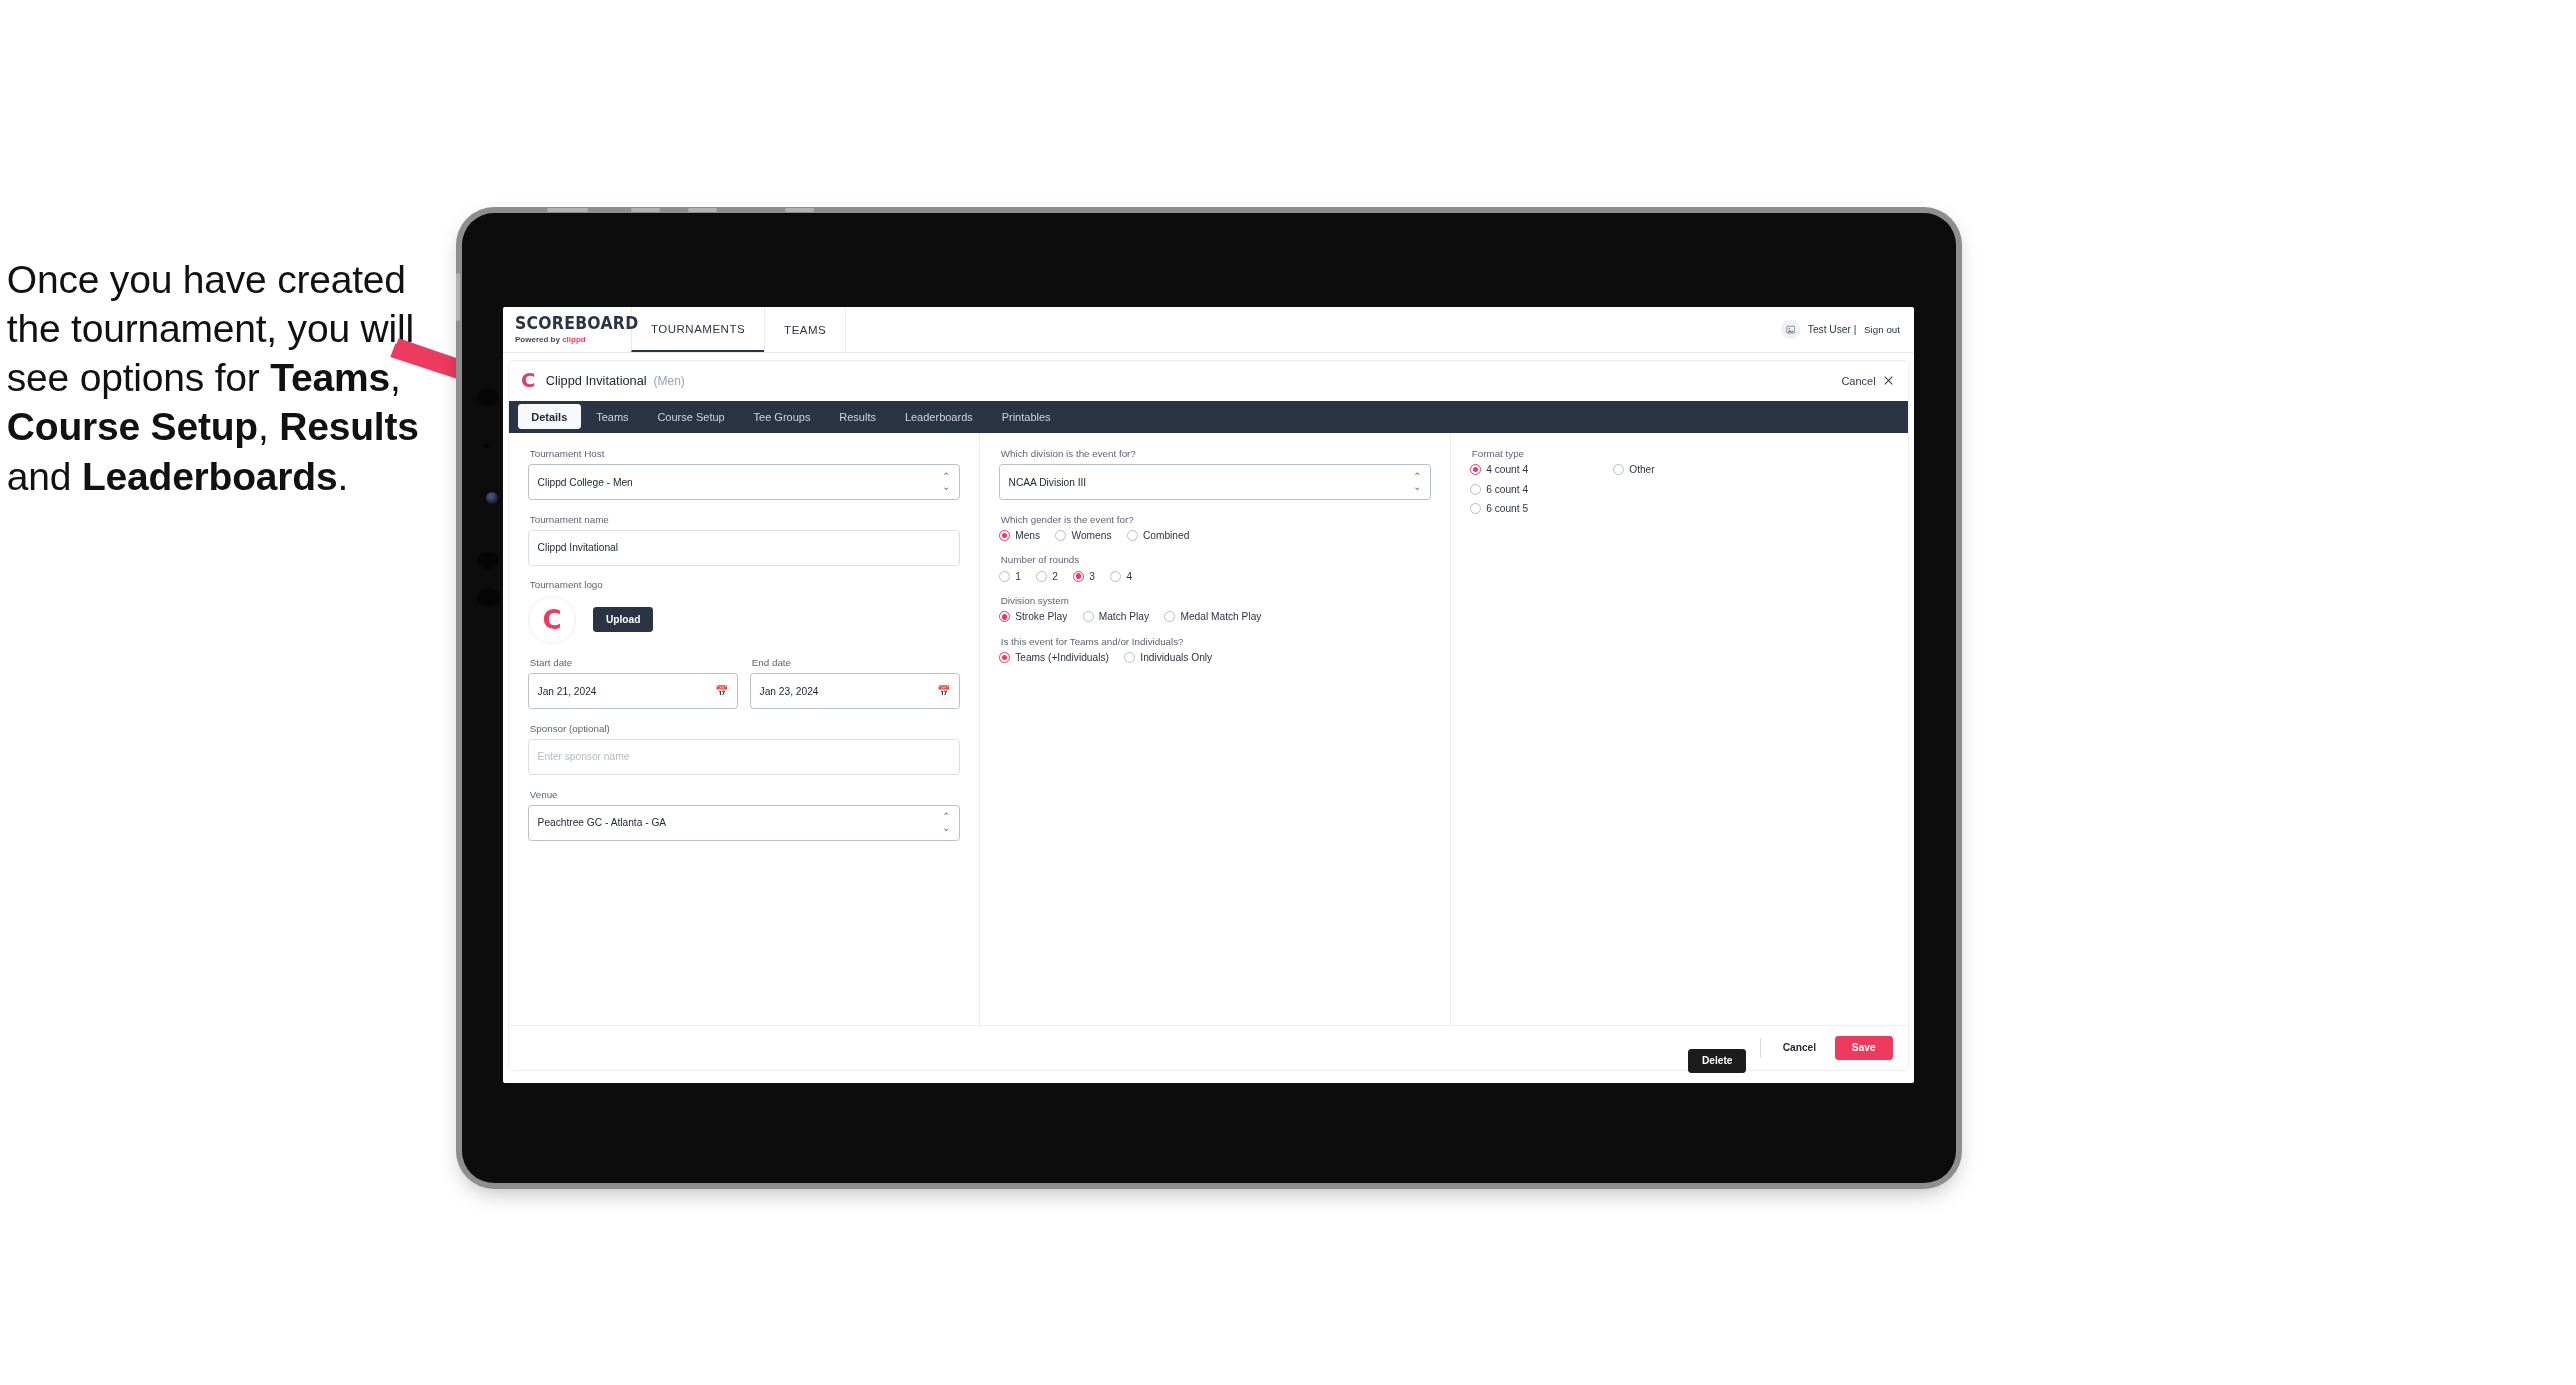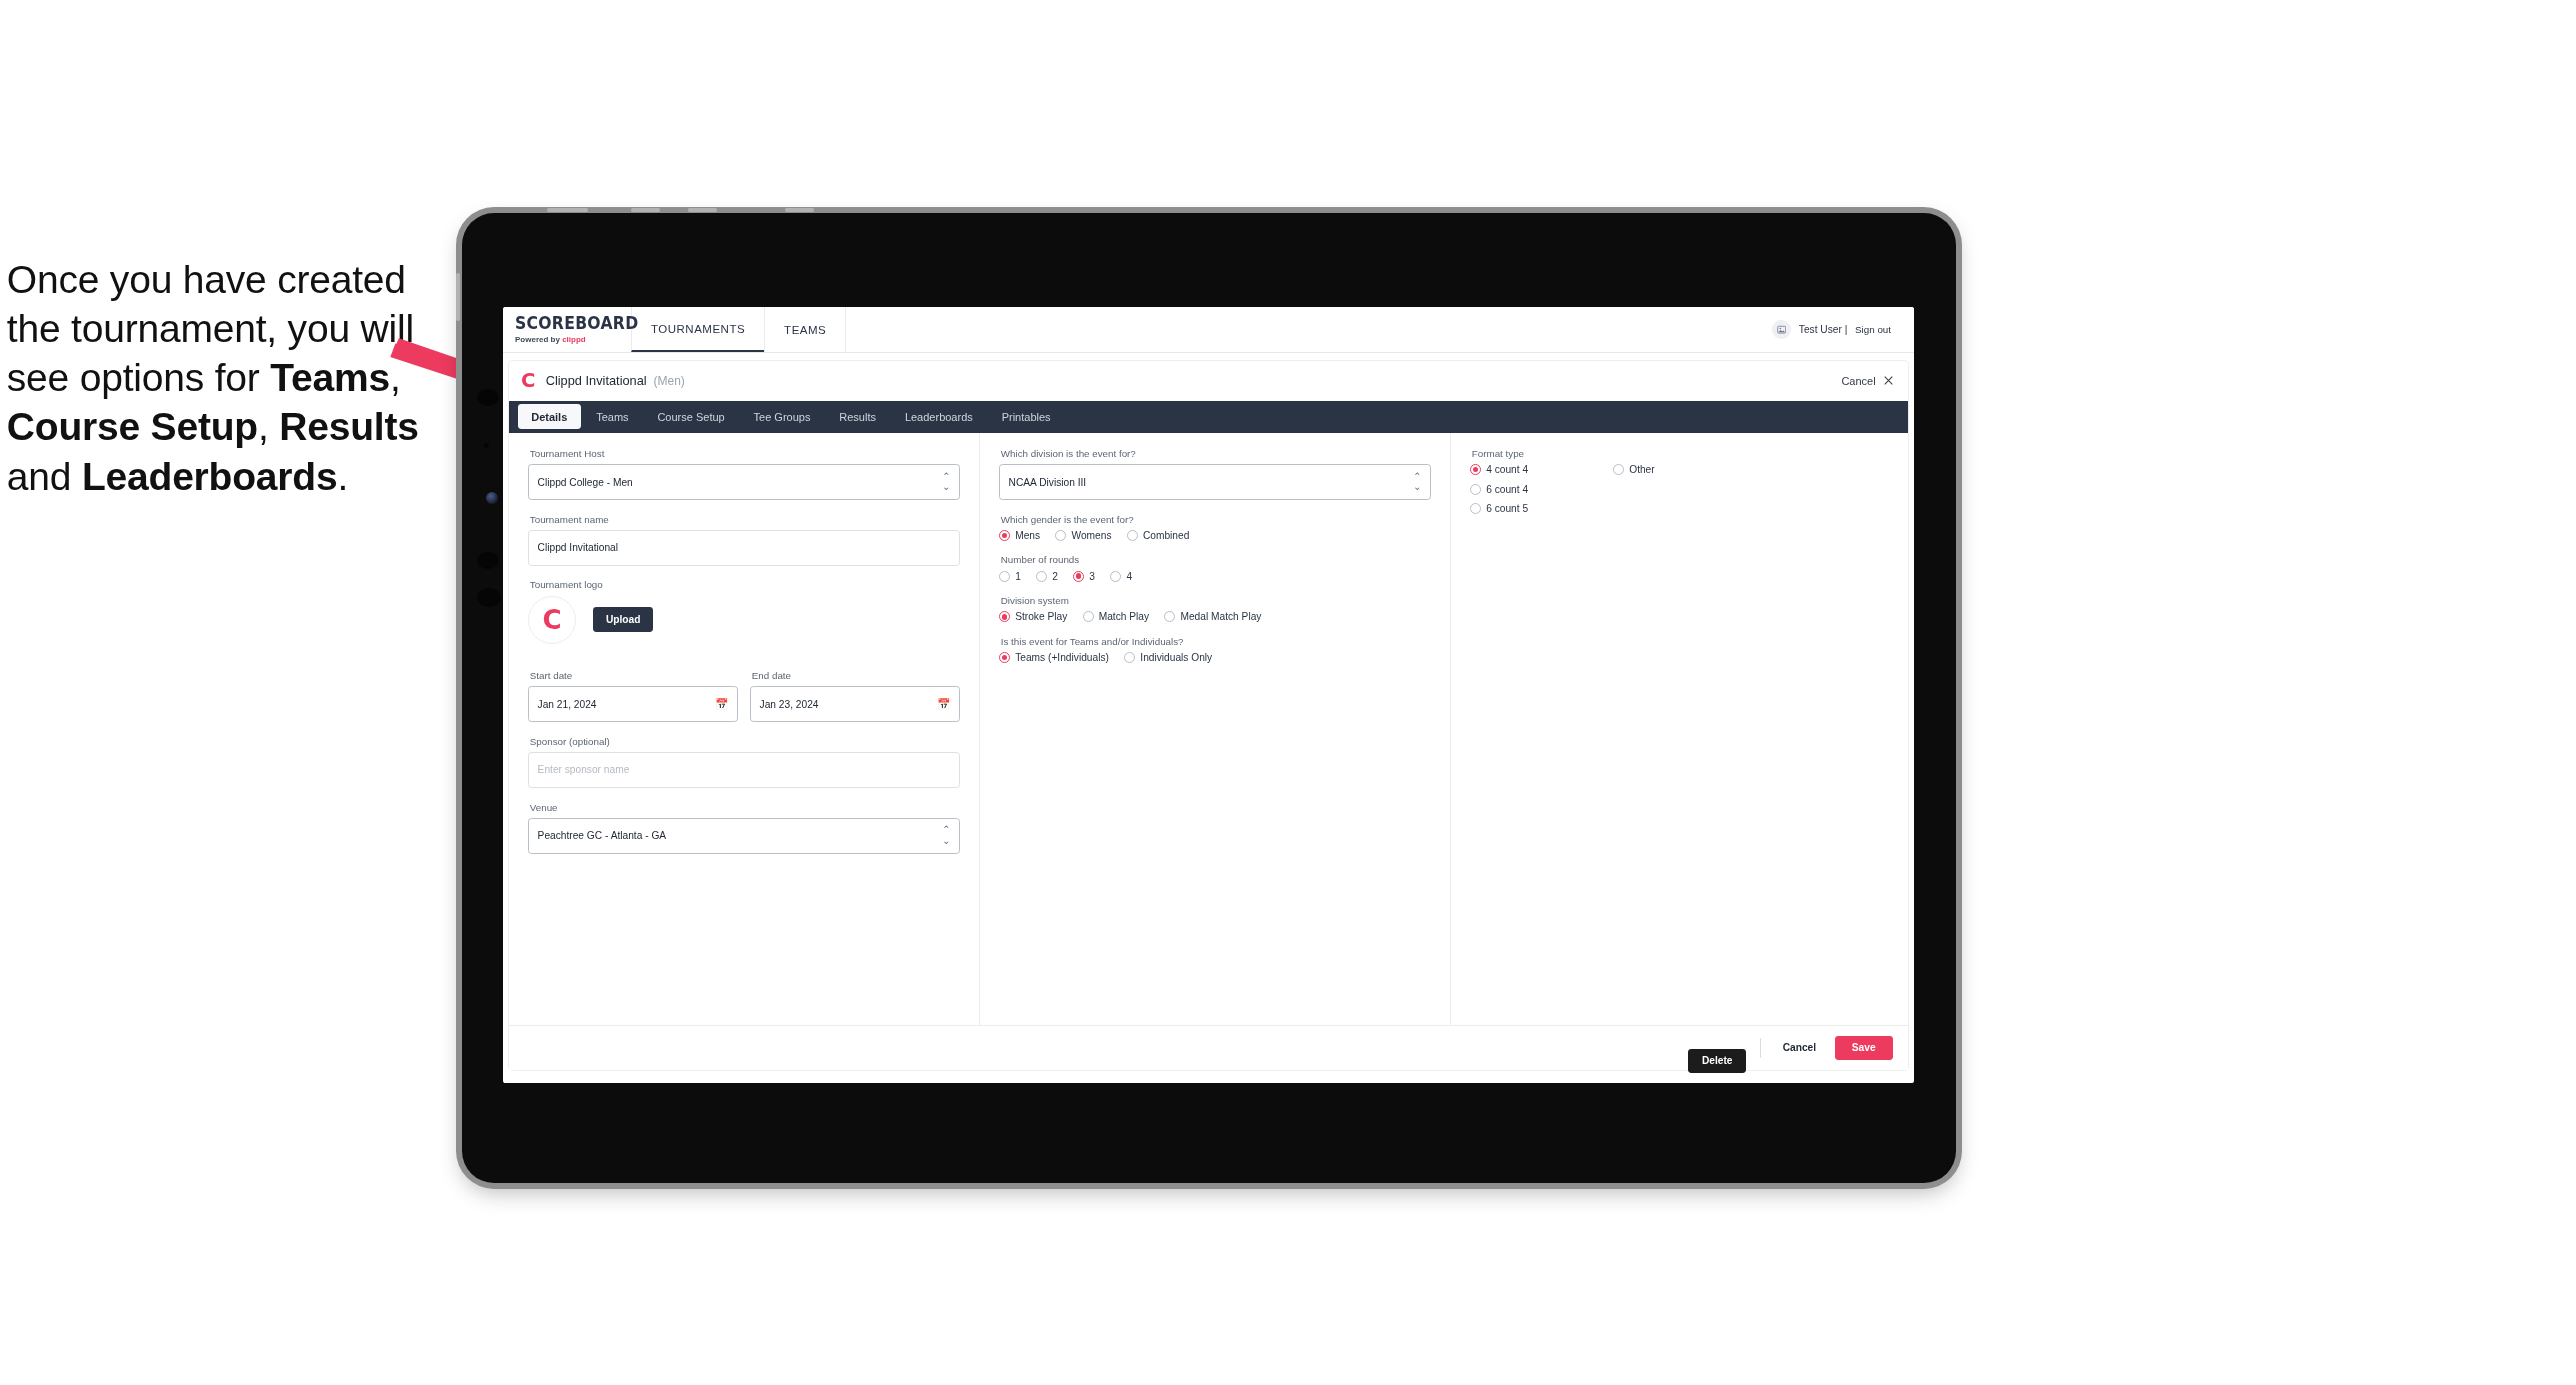--- a/index.html
+++ b/index.html
@@ -57,21 +57,21 @@
   }
   .brand-sub{font-size:8px;color:#3d4a5c;margin-top:2.6px;font-weight:bold;}
   .brand-sub .pink{color:#ec3b5e;}
   .navtab{
     display:flex;align-items:center;padding:0 19px;font-size:11.5px;
     color:#2b3445;letter-spacing:0.5px;border-left:0.9px solid #e9ebee;
     box-sizing:border-box;cursor:pointer;
   }
   .navtab.active{border-bottom:2.1px solid #2b3445;}
   .navspacer{flex:1;border-left:0.9px solid #e9ebee;}
-  .userbox{display:flex;align-items:center;gap:7.7px;padding-right:23px;}
+  .userbox{display:flex;align-items:center;gap:7.7px;padding-right:14px;}
   .avatar{
     width:19.6px;height:19.6px;border-radius:50%;background:#eef0f3;
     display:flex;align-items:center;justify-content:center;color:#6d7686;
   }
   .username{font-size:10.2px;color:#2b3445;}
   .signout{font-size:9.8px;color:#2b3445;cursor:pointer;}
 
   
   .card{
     margin:6.8px 5.1px 0 5.1px;background:#fff;border:0.9px solid #ededed;
@@ -123,21 +123,21 @@
     width:46px;height:46px;border-radius:50%;border:0.9px solid #ededed;
     display:flex;align-items:center;justify-content:center;background:#fff;
   }
   .logocircle span{font-size:26px;font-weight:bold;color:#ec3b5e;line-height:1;
                    font-family:"DejaVu Sans",sans-serif;}
   .upload-btn{
     background:#2b3445;color:#fff;font-size:10.2px;font-weight:bold;
     padding:6.8px 12.8px;border-radius:3.4px;cursor:pointer;
   }
   .daterow{display:flex;gap:12px;}
-  .daterow > div{flex:1;margin-top:13px;}
+  .daterow > div{flex:1;}
 
   
   .radiorow{display:flex;align-items:center;gap:15.3px;flex-wrap:wrap;margin-top:1.7px;}
   .radio{display:flex;align-items:center;gap:5.1px;cursor:pointer;}
   .rc{
     width:11px;height:11px;border-radius:50%;border:1.2px solid #b8bec6;
     box-sizing:border-box;display:flex;align-items:center;justify-content:center;
     flex:0 0 auto;
   }
   .rc.on{border-color:#ec3b5e;}

